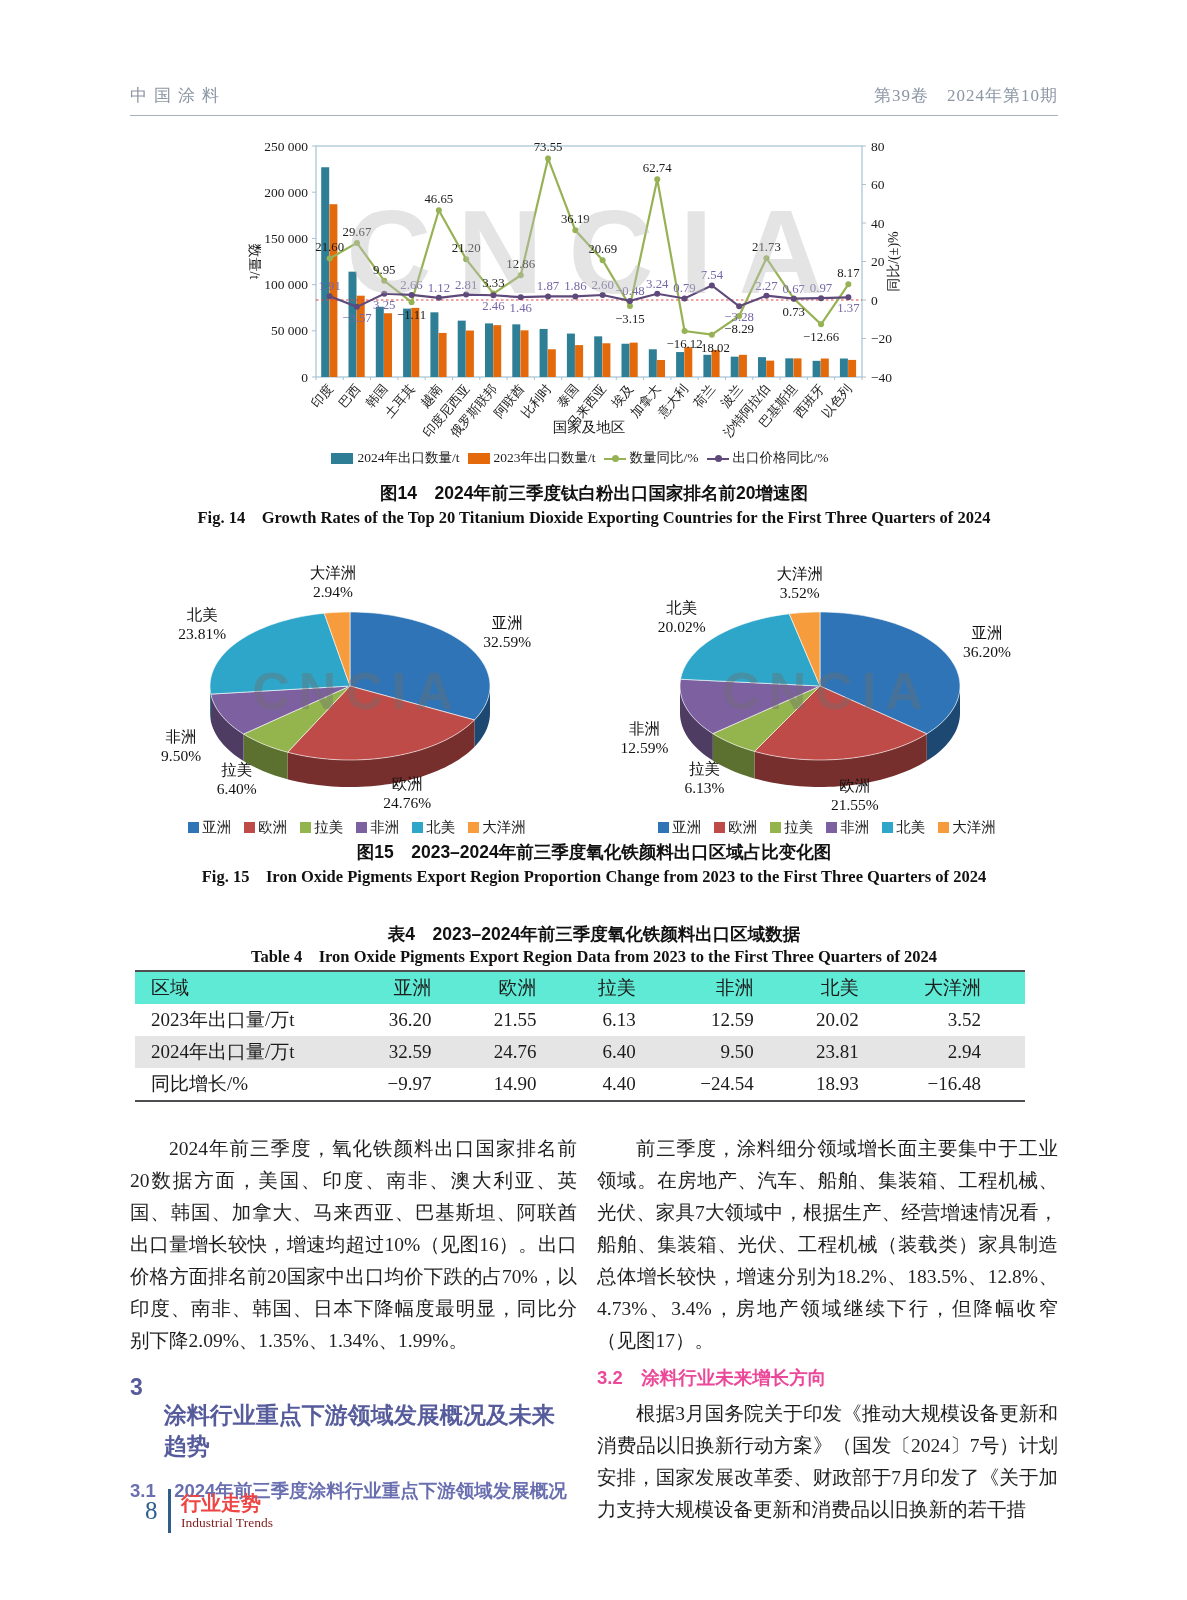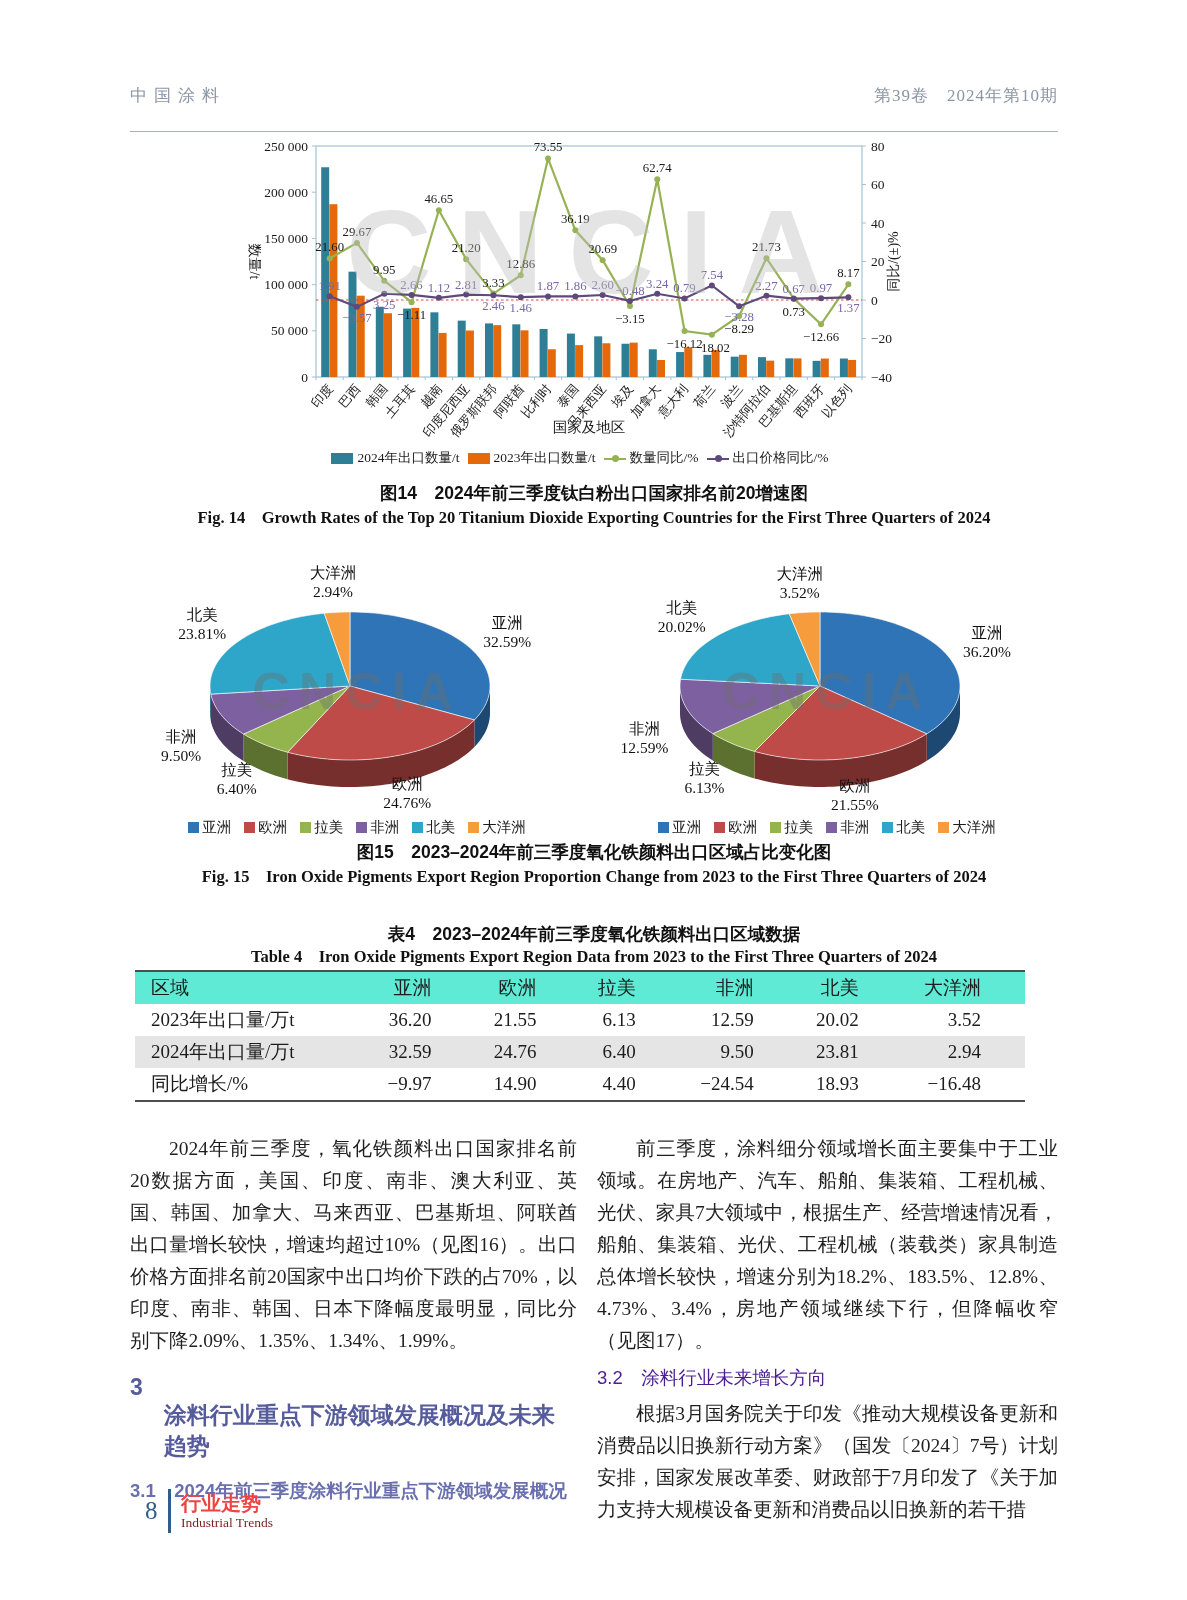--- a/index.html
+++ b/index.html
@@ -1,20 +1,20 @@
 <!DOCTYPE html>
 <html><head>
 <meta charset="utf-8">
 <style>
   html,body{margin:0;padding:0;background:#ffffff;}
   .page{position:relative;width:1187px;height:1600px;background:#fff;overflow:hidden;
         font-family:"Liberation Serif","DejaVu Serif",serif;color:#1c1c1c;}
   
   .hdr{position:absolute;left:130px;top:84px;width:928px;border-bottom:1px solid #a9b0b8;
-       padding-bottom:24px;display:flex;justify-content:space-between;align-items:flex-end;}
+       padding-bottom:8px;display:flex;justify-content:space-between;align-items:flex-end;}
   .hdr .jname{font-family:"Liberation Sans","DejaVu Sans",sans-serif;color:#8b95a4;font-size:17px;letter-spacing:7px;}
   .hdr .jissue{font-family:"Liberation Serif",serif;color:#8b95a4;font-size:17px;letter-spacing:1px;}
   
   .fig14{position:absolute;left:230px;top:131px;width:690px;height:350px;}
   .fig14 svg{position:absolute;left:0;top:0;}
   .wm-bar{position:absolute;left:88px;top:62px;width:560px;text-align:center;
           font-family:"Liberation Sans",sans-serif;font-weight:bold;font-size:118px;
           color:#bfbfbf;opacity:.42;letter-spacing:26px;pointer-events:none;line-height:1;}
   .bar-legend{position:absolute;left:60px;top:318px;width:580px;display:flex;justify-content:center;gap:8px;
               font-size:13.5px;white-space:nowrap;}
@@ -49,22 +49,22 @@
   table.t4 th:first-child,table.t4 td:first-child{text-align:left;padding-left:16px;width:218px;}
   table.t4 th:not(:first-child),table.t4 td:not(:first-child){text-align:right;padding-right:44px;}
   
   .col{position:absolute;top:1133px;font-size:19.5px;line-height:32px;text-align:justify;color:#1f1f1f;}
   .col p{margin:0;text-indent:2em;}
   .h3{margin-top:15px;font-family:"Liberation Sans","DejaVu Sans",sans-serif;font-weight:bold;
       font-size:23px;line-height:31px;color:#565c9b;display:flex;gap:21px;text-align:left;}
   .h3 .t{flex:1;margin-top:28px;}
   .hsub{margin-top:13px;font-family:"Liberation Sans","DejaVu Sans",sans-serif;font-weight:bold;
         font-size:18.5px;color:#6a6fb0;text-align:left;white-space:nowrap;}
-  .hsub2{margin:5px 0 4px 0;font-family:"Liberation Sans","DejaVu Sans",sans-serif;font-weight:normal;
-         font-size:18.5px;color:#4c1d95;text-align:left;}
+  .hsub2{margin:5px 0 4px 0;font-family:"Liberation Sans","DejaVu Sans",sans-serif;font-weight:bold;
+         font-size:18.5px;color:#ec4899;text-align:left;}
   
   .ftr{position:absolute;left:145px;top:1489px;display:flex;align-items:center;gap:10px;}
   .ftr .pg{font-size:25px;color:#2f5d8c;}
   .ftr .bar{width:3.5px;height:44px;background:#2f5d8c;}
   .ftr .zh{font-family:"Liberation Sans",sans-serif;font-weight:bold;font-size:20px;color:#ef4444;line-height:24px;}
   .ftr .en{font-size:13.5px;color:#7f1d1d;line-height:16px;}
   svg text{font-family:"Liberation Serif","DejaVu Serif",serif;}
 </style>
 </head>
 <body>

